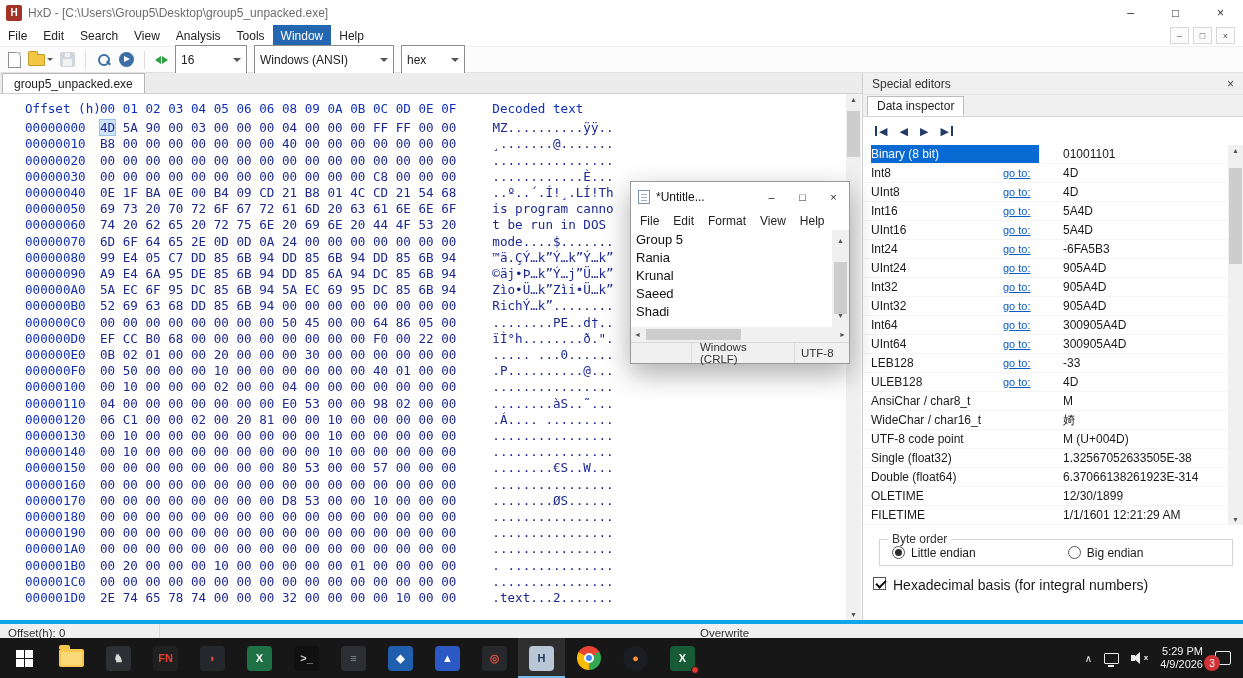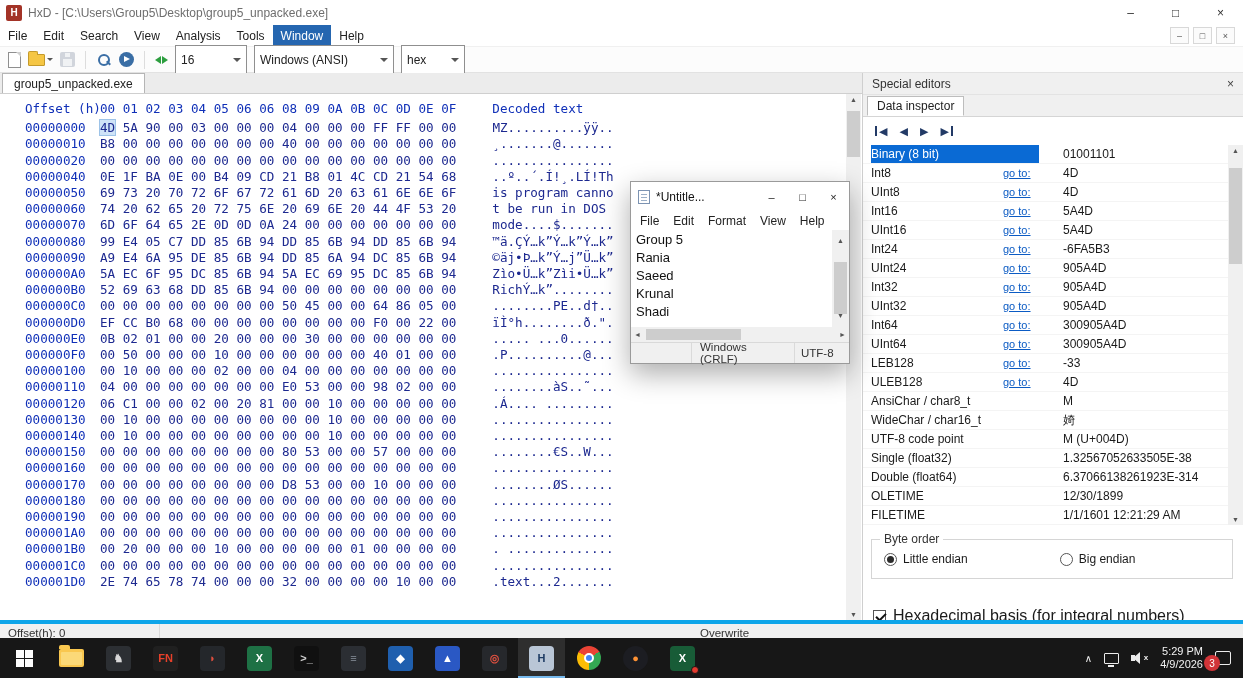--- a/index.html
+++ b/index.html
@@ -83,27 +83,27 @@
   .navbar-l{margin-right:2px}.navbar-r{margin-left:2px}
   .pgrid-wrap{position:relative;height:380px}
   .pgrid{position:absolute;inset:0 15px 0 0}
   .insp-row{display:flex;align-items:center;height:19px;padding-left:8px;font-size:12px;color:#1a1a1a;border-bottom:1px solid #f4f4f4}
   .insp-type{flex:0 0 132px;white-space:nowrap;overflow:hidden}
   .insp-goto{flex:0 0 36px;font-size:11px;color:var(--link,#0b5bc4);text-decoration:underline;white-space:nowrap}
   .insp-value{flex:1;padding-left:24px;white-space:nowrap;overflow:hidden}
   .insp-row.sel .insp-type,.insp-row.sel .insp-goto{background:var(--selection,#0a6ad4);color:#fff;height:100%;display:flex;align-items:center}
   .pscroll{position:absolute;top:0;right:0;bottom:0;width:15px;background:#f0f0f0;display:flex;flex-direction:column;align-items:center;padding:2px 0;font-size:7px;color:#555}
   .insp-thumb{top:14px;height:96px}
-  .groupbox{position:relative;border:1px solid #d5d5d5;margin:14px 10px 0 8px;height:40px}
+  .groupbox{position:relative;border:1px solid #d5d5d5;margin:14px 10px 0 16px;height:27px}
   .gb-label{position:absolute;top:-8px;left:8px;background:#fff;padding:0 4px;font-size:12px;color:#333}
   .gb-row{display:flex;align-items:center;height:100%;padding-left:12px;gap:92px}
   .radio-wrap{display:flex;align-items:center;gap:6px;font-size:12px;color:#1a1a1a}
   .radio{width:13px;height:13px;border:1px solid #555;border-radius:50%;background:#fff;flex:0 0 13px}
   .radio.on::after{content:"";display:block;width:7px;height:7px;margin:2px;background:#2b2b2b;border-radius:50%}
-  .hexbasis{display:flex;align-items:center;gap:7px;padding-left:10px;margin-top:28px;font-size:16px;color:#1a1a1a}
+  .hexbasis{display:flex;gap:7px;padding-left:10px;margin-top:11px;font-size:14px;color:#1a1a1a}
   .cb{width:13px;height:13px;border:1px solid #555;background:#fff;position:relative;flex:0 0 13px}
   .cb.on::after{content:"";position:absolute;left:2px;top:2px;width:8px;height:4px;border-left:2px solid #111;border-bottom:2px solid #111;transform:rotate(-45deg)}
 
   
   .statusbar{position:absolute;left:0;right:0;top:620px;height:22px;background:#f0f0f0;border-top:4px solid #0ea5e9;display:flex;align-items:center;font-size:11.5px;color:#333}
   .sb-cell{width:160px;height:100%;display:flex;align-items:center;padding:0 8px;border-right:1px solid #dadada}
   .sb-mode{position:absolute;left:700px}
 
   
   .notepad{position:absolute;left:630px;top:181px;width:220px;height:183px;background:#fff;border:1px solid #9a9a9a;box-shadow:0 10px 26px rgba(0,0,0,.32);z-index:20;display:flex;flex-direction:column}
@@ -229,20 +229,21 @@
           </div>
         </div>
         <div class="hexarea">
           <div class="hexheader">
             <span class="off">Offset (h)</span><span class="bytes">00 01 02 03 04 05 06 06 08 09 0A 0B 0C 0D 0E 0F</span><span class="dec">Decoded text</span>
           </div>
           <div>
               <div class="hexrow"><span class="off">00000000</span><span class="bytes"><span class="selbyte">4D</span> 5A 90 00 03 00 00 00 04 00 00 00 FF FF 00 00</span><span class="dec">MZ..........ÿÿ..</span></div>
               <div class="hexrow"><span class="off">00000010</span><span class="bytes">B8 00 00 00 00 00 00 00 40 00 00 00 00 00 00 00</span><span class="dec">¸.......@.......</span></div>
               <div class="hexrow"><span class="off">00000020</span><span class="bytes">00 00 00 00 00 00 00 00 00 00 00 00 00 00 00 00</span><span class="dec">................</span></div>
+              <div class="hexrow"><span class="off">00000030</span><span class="bytes">00 00 00 00 00 00 00 00 00 00 00 00 C8 00 00 00</span><span class="dec">............È...</span></div>
               <div class="hexrow"><span class="off">00000040</span><span class="bytes">0E 1F BA 0E 00 B4 09 CD 21 B8 01 4C CD 21 54 68</span><span class="dec">..º..´.Í!¸.LÍ!Th</span></div>
               <div class="hexrow"><span class="off">00000050</span><span class="bytes">69 73 20 70 72 6F 67 72 61 6D 20 63 61 6E 6E 6F</span><span class="dec">is program canno</span></div>
               <div class="hexrow"><span class="off">00000060</span><span class="bytes">74 20 62 65 20 72 75 6E 20 69 6E 20 44 4F 53 20</span><span class="dec">t be run in DOS </span></div>
               <div class="hexrow"><span class="off">00000070</span><span class="bytes">6D 6F 64 65 2E 0D 0D 0A 24 00 00 00 00 00 00 00</span><span class="dec">mode....$.......</span></div>
               <div class="hexrow"><span class="off">00000080</span><span class="bytes">99 E4 05 C7 DD 85 6B 94 DD 85 6B 94 DD 85 6B 94</span><span class="dec">™ä.ÇÝ…k”Ý…k”Ý…k”</span></div>
               <div class="hexrow"><span class="off">00000090</span><span class="bytes">A9 E4 6A 95 DE 85 6B 94 DD 85 6A 94 DC 85 6B 94</span><span class="dec">©äj•Þ…k”Ý…j”Ü…k”</span></div>
               <div class="hexrow"><span class="off">000000A0</span><span class="bytes">5A EC 6F 95 DC 85 6B 94 5A EC 69 95 DC 85 6B 94</span><span class="dec">Zìo•Ü…k”Zìi•Ü…k”</span></div>
               <div class="hexrow"><span class="off">000000B0</span><span class="bytes">52 69 63 68 DD 85 6B 94 00 00 00 00 00 00 00 00</span><span class="dec">RichÝ…k”........</span></div>
               <div class="hexrow"><span class="off">000000C0</span><span class="bytes">00 00 00 00 00 00 00 00 50 45 00 00 64 86 05 00</span><span class="dec">........PE..d†..</span></div>
               <div class="hexrow"><span class="off">000000D0</span><span class="bytes">EF CC B0 68 00 00 00 00 00 00 00 00 F0 00 22 00</span><span class="dec">ïÌ°h........ð.".</span></div>
@@ -450,22 +451,22 @@
         <span class="np-menu-item">File</span>
         <span class="np-menu-item">Edit</span>
         <span class="np-menu-item">Format</span>
         <span class="np-menu-item">View</span>
         <span class="np-menu-item">Help</span>
       </div>
     <div class="np-body">
       <div class="np-text">
           <div class="np-line">Group 5</div>
           <div class="np-line">Rania</div>
+          <div class="np-line">Krunal</div>
           <div class="np-line">Saeed</div>
-          <div class="np-line">Krunal</div>
           <div class="np-line">Shadi</div>
         </div>
       <div class="np-vscroll">
         <span>▲</span>
         <div class="vtrack">
             <div class="vthumb np-vthumb"></div>
           </div>
         <span>▼</span>
       </div>
     </div>

